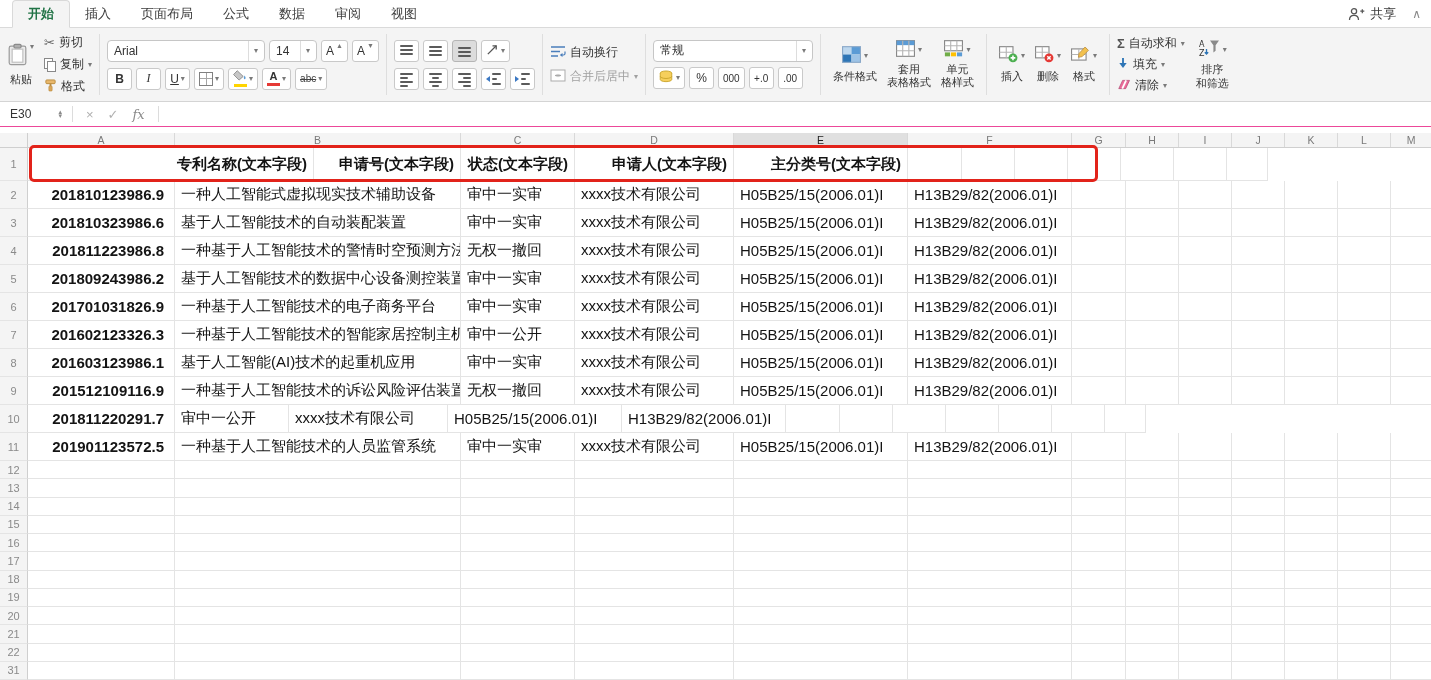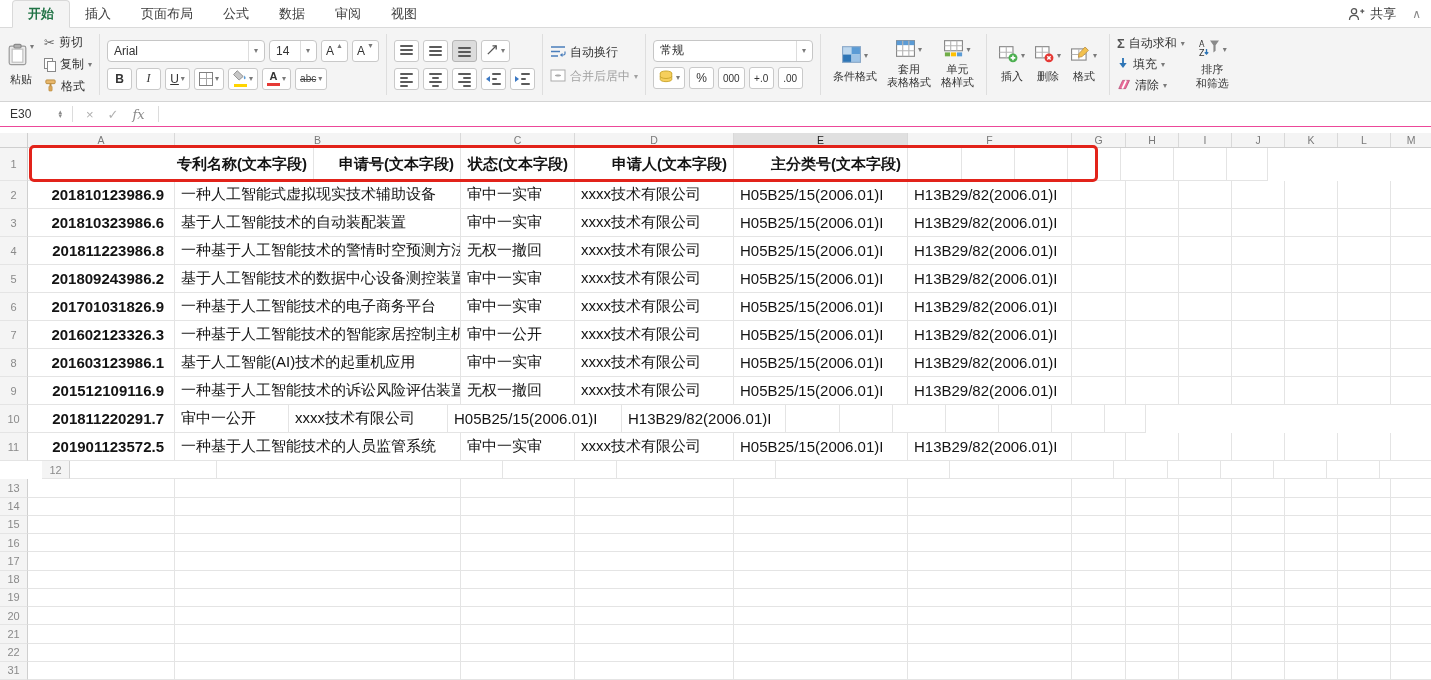--- a/index.html
+++ b/index.html
@@ -707,21 +707,21 @@
         <div class="cell" style="width: 174px;">H05B25/15(2006.01)I</div>
         <div class="cell" style="width: 164px;">H13B29/82(2006.01)I</div>
         <div class="cell" style="width: 54px;"></div>
         <div class="cell" style="width: 53px;"></div>
         <div class="cell" style="width: 53px;"></div>
         <div class="cell" style="width: 53px;"></div>
         <div class="cell" style="width: 53px;"></div>
         <div class="cell" style="width: 53px;"></div>
         <div class="cell" style="width: 41px;"></div>
       </div>
-      <div class="grid-row" style="height: 18.25px; margin-left: 42px;">
+      <div class="grid-row" style="height: 18.25px;">
         <div class="rownum">12</div>
         <div class="cell" style="width: 147px;"></div>
         <div class="cell" style="width: 286px;"></div>
         <div class="cell" style="width: 114px;"></div>
         <div class="cell" style="width: 159px;"></div>
         <div class="cell" style="width: 174px;"></div>
         <div class="cell" style="width: 164px;"></div>
         <div class="cell" style="width: 54px;"></div>
         <div class="cell" style="width: 53px;"></div>
         <div class="cell" style="width: 53px;"></div>

